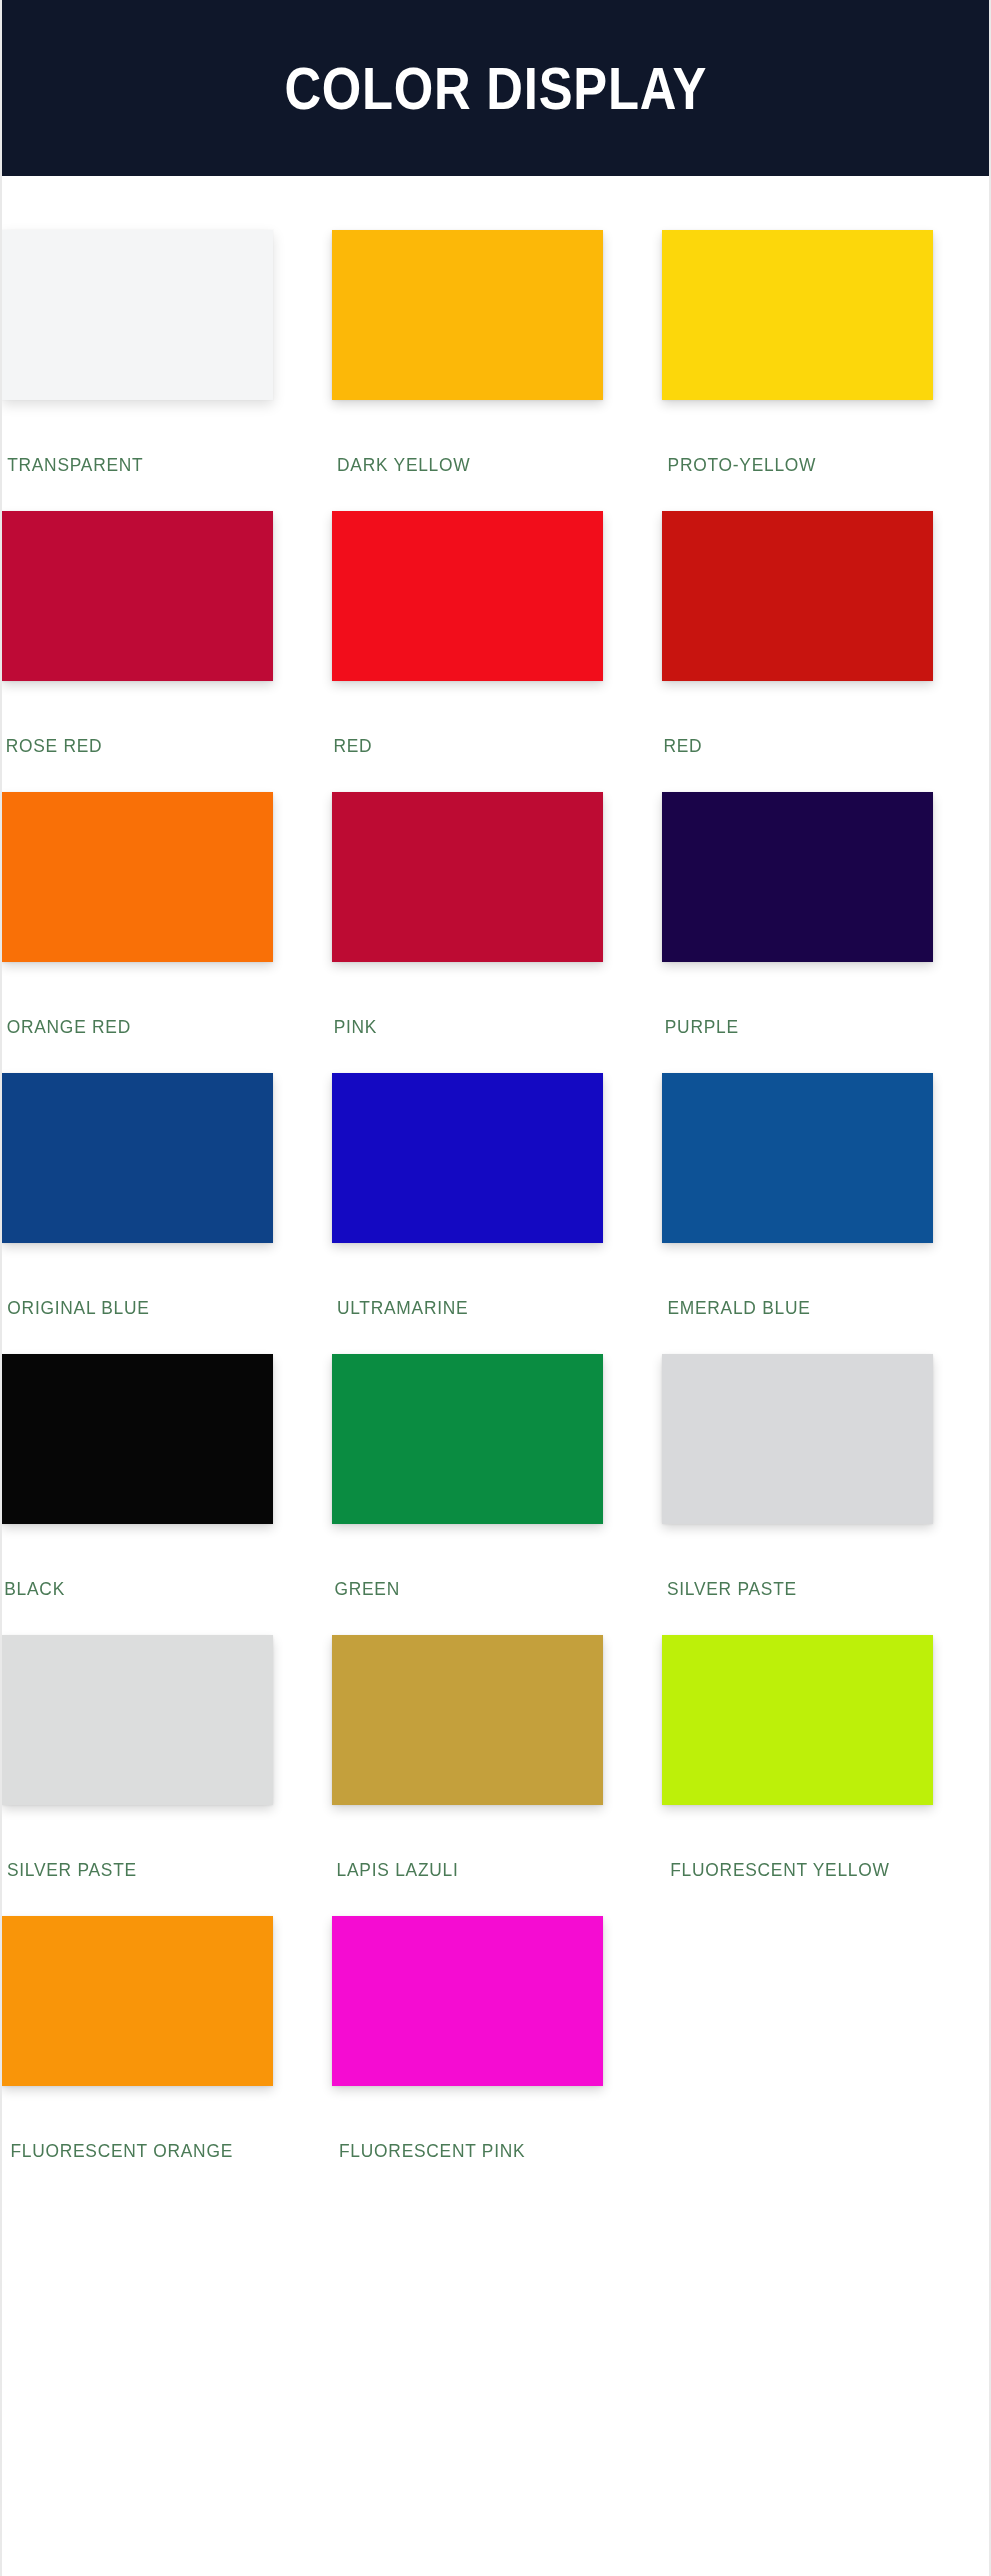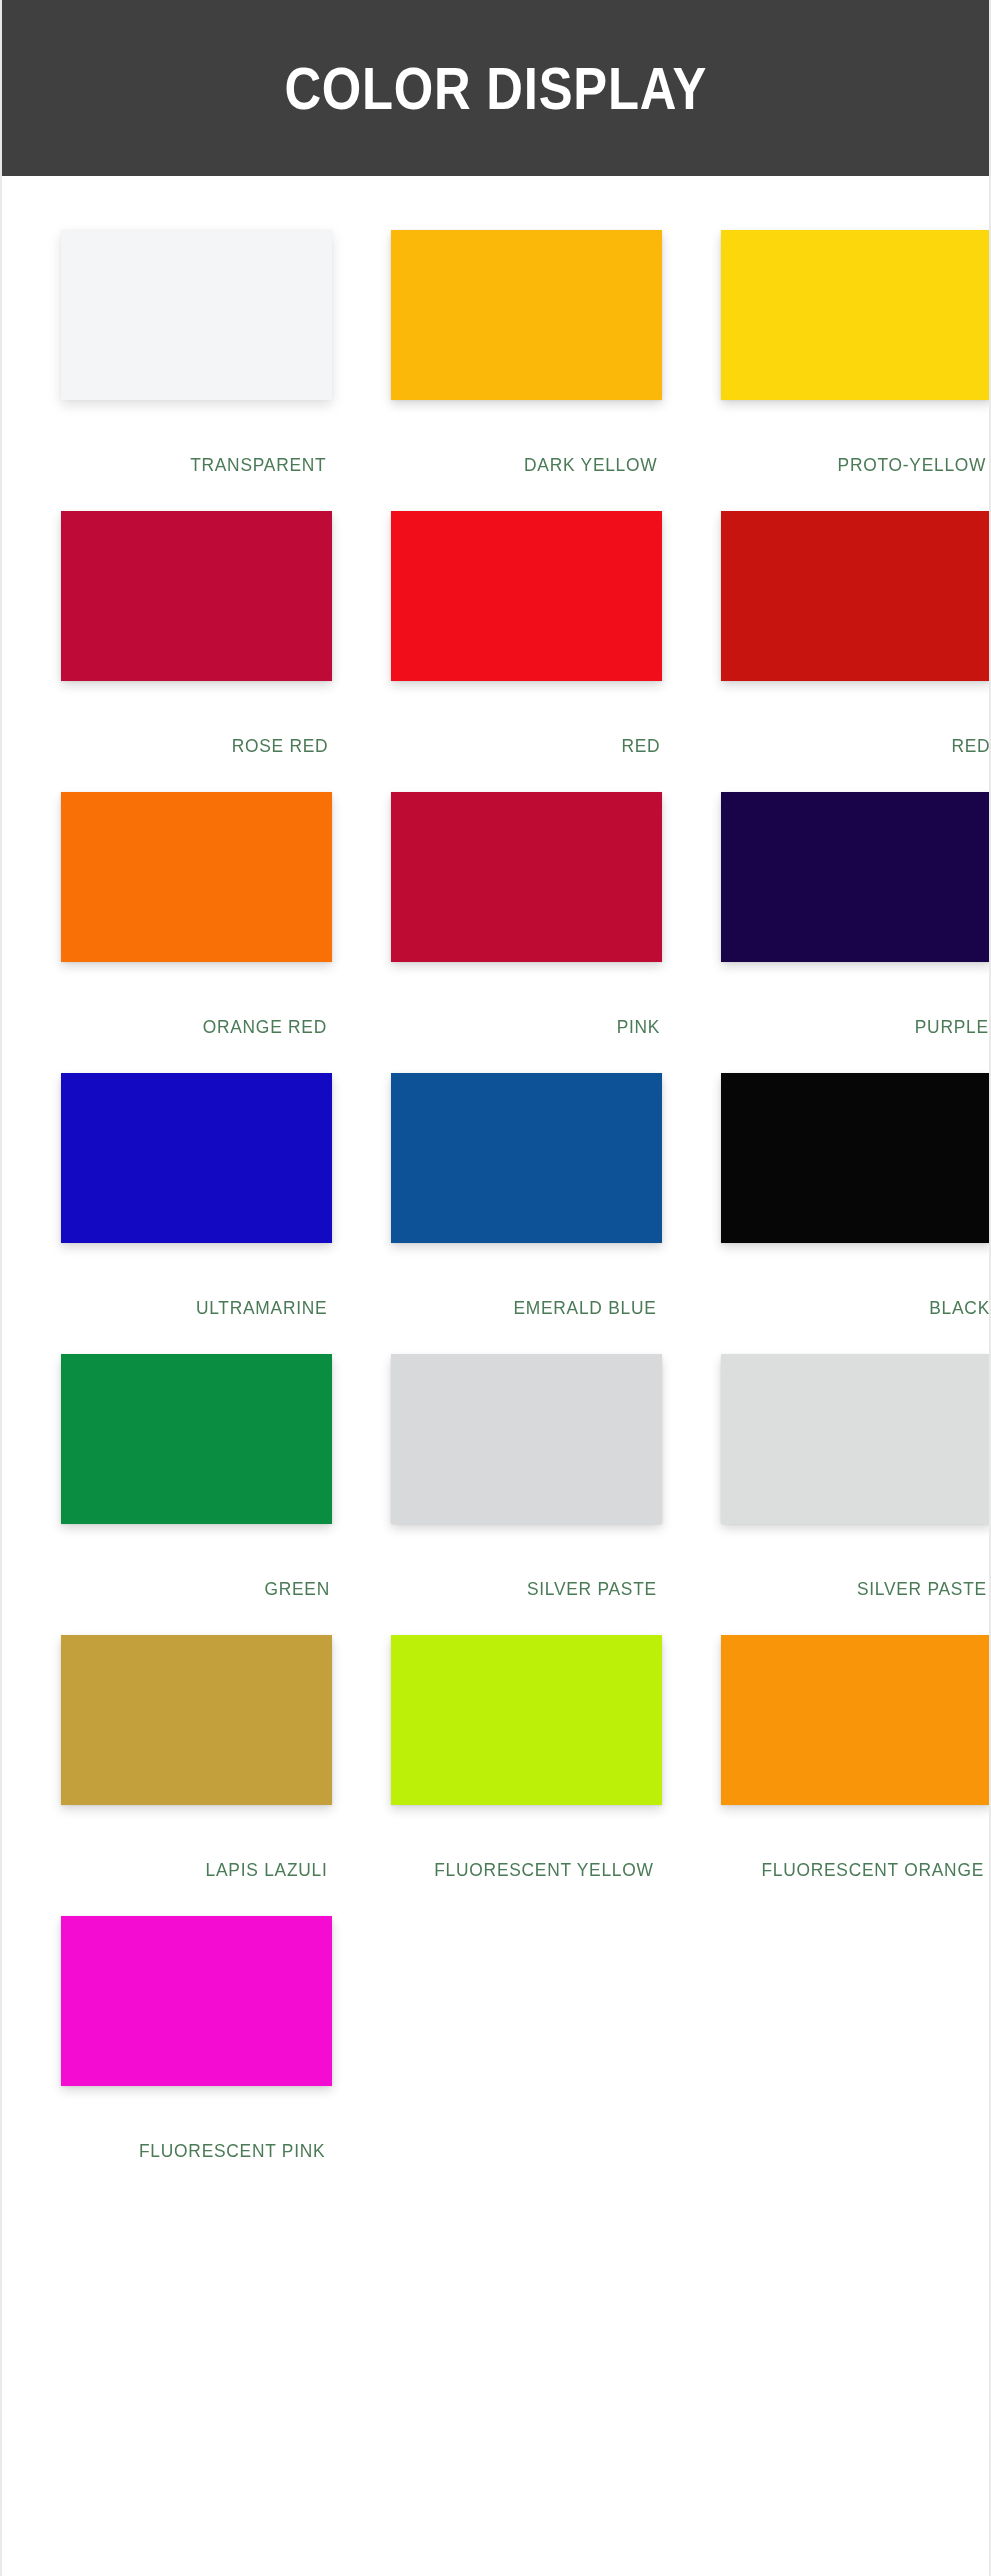--- a/index.html
+++ b/index.html
@@ -21,21 +21,21 @@
     background: #ffffff;
     box-sizing: border-box;
     border-left: 2.8px solid #e9e9e9;
     border-right: 2.8px solid #e9e9e9;
     overflow: hidden;
   }
 
   
   .header {
     height: 176px;
-    background: #404040;
+    background: #0f172a;
     display: flex;
     align-items: center;
     justify-content: center;
     position: relative;
   }
   .header-title {
     color: #ffffff;
     font-family: "Liberation Sans Narrow", "Liberation Sans", sans-serif;
     font-size: 59px;
     font-weight: bold;
@@ -55,21 +55,21 @@
     column-gap: 0px;
     row-gap: 0px;
     justify-items: center;
   }
 
   .swatch-cell {
     width: 330px;
     height: 281px;
     display: flex;
     flex-direction: column;
-    align-items: flex-end;
+    align-items: flex-start;
     box-sizing: border-box;
   }
 
   .swatch-chip {
     width: 271px;
     height: 170px;
     box-shadow: 0 4.7px 10.3px rgba(0,0,0,0.16),
                 0 0.9px 2.8px rgba(0,0,0,0.10);
     position: relative;
   }
@@ -133,20 +133,24 @@
       </div>
       <div class="swatch-cell">
         <div class="swatch-chip" style="background-color: rgb(189, 11, 51);"></div>
         <div class="swatch-label">PINK</div>
       </div>
       <div class="swatch-cell">
         <div class="swatch-chip" style="background-color: rgb(26, 4, 73);"></div>
         <div class="swatch-label">PURPLE</div>
       </div>
       <div class="swatch-cell">
+        <div class="swatch-chip" style="background-color: rgb(14, 66, 135);"></div>
+        <div class="swatch-label">ORIGINAL BLUE</div>
+      </div>
+      <div class="swatch-cell">
         <div class="swatch-chip" style="background-color: rgb(20, 9, 194);"></div>
         <div class="swatch-label">ULTRAMARINE</div>
       </div>
       <div class="swatch-cell">
         <div class="swatch-chip" style="background-color: rgb(13, 82, 150);"></div>
         <div class="swatch-label">EMERALD BLUE</div>
       </div>
       <div class="swatch-cell">
         <div class="swatch-chip" style="background-color: rgb(6, 6, 6);"></div>
         <div class="swatch-label">BLACK</div>

